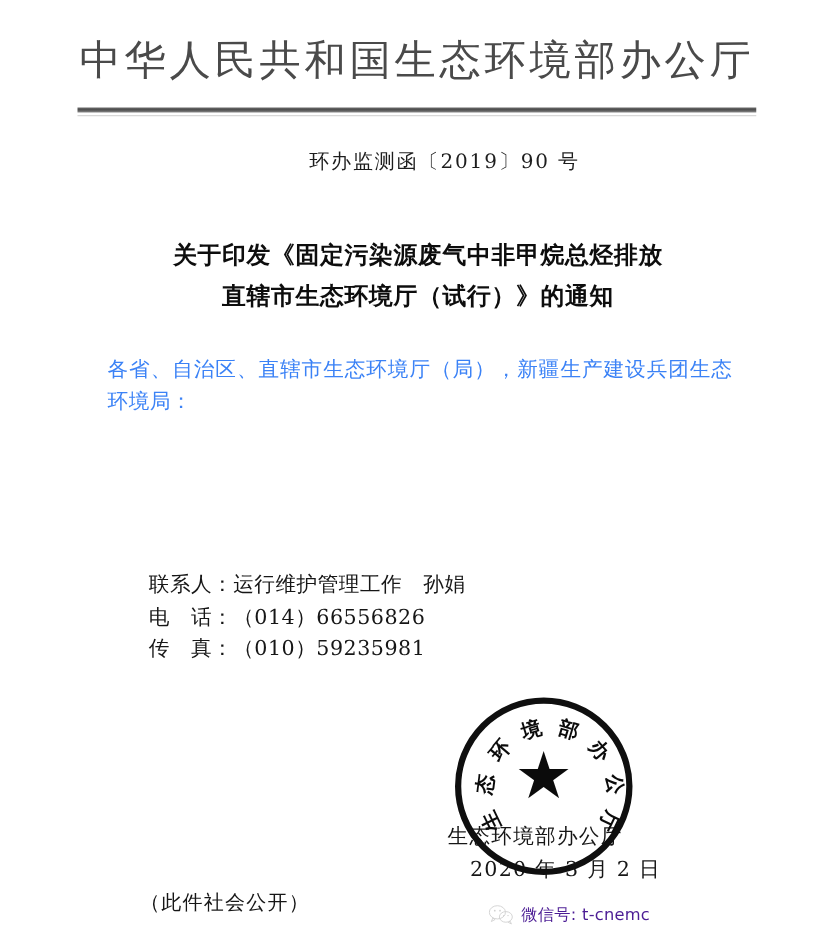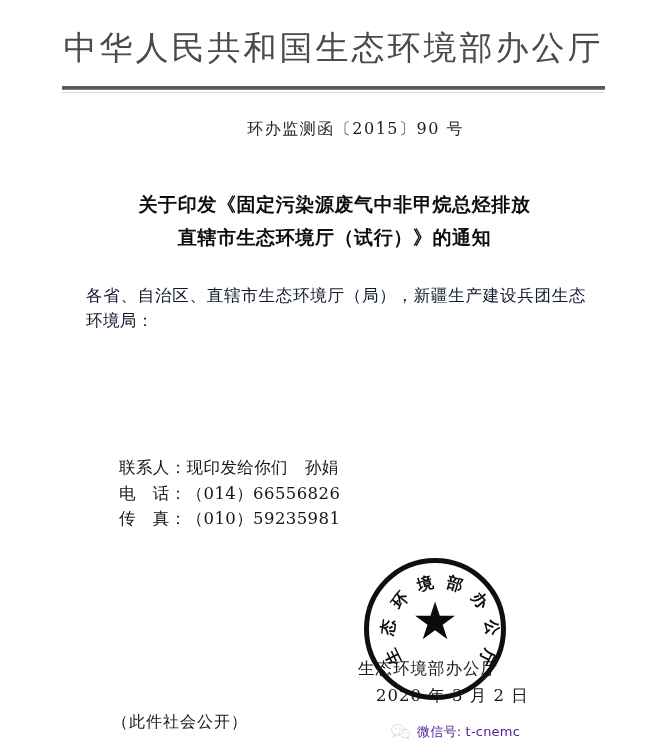--- a/index.html
+++ b/index.html
@@ -87,21 +87,21 @@
 
   
   .body-block {
     position: absolute;
     left: 86px;
     top: 283px;
     width: 500px;
     font-size: 16.5px;
     line-height: 25px;
     letter-spacing: 0.4px;
-    color: #0f172a;
+    color: #3b82f6;
   }
   .addressee {
     text-align: justify;
     text-align-last: left;
     margin: 0;
   }
   .para {
     margin: 0;
     text-indent: 2em;
     text-align: justify;
@@ -239,33 +239,33 @@
 
   <div class="masthead">
     <div class="masthead-title">中华人民共和国生态环境部办公厅</div>
   </div>
 
   <div class="rule-wrap">
     <div class="rule-thick"></div>
     <div class="rule-thin"></div>
   </div>
 
-  <div class="doc-number">环办监测函〔2015〕90 号</div>
+  <div class="doc-number">环办监测函〔2019〕90 号</div>
 
   <div class="doc-title">
     <span>关于印发《固定污染源废气中非甲烷总烃排放</span>
     <span class="line2">直辖市生态环境厅（试行）》的通知</span>
   </div>
 
   <div class="body-block">
     <p class="addressee">各省、自治区、直辖市生态环境厅（局），新疆生产建设兵团生态环境局：</p>
   </div>
 
   <div class="contacts">
-    <div class="contact-row">联系人：现印发给你们　孙娟</div>
+    <div class="contact-row">联系人：运行维护管理工作　孙娟</div>
     <div class="contact-row">电　话：（014）66556826</div>
     <div class="contact-row">传　真：（010）59235981</div>
   </div>
 
   <div class="sign-block">
     <div class="sign-org">生态环境部办公厅</div>
     <div class="sign-date">2020 年 3 月 2 日</div>
   </div>
 
   <div class="seal">

